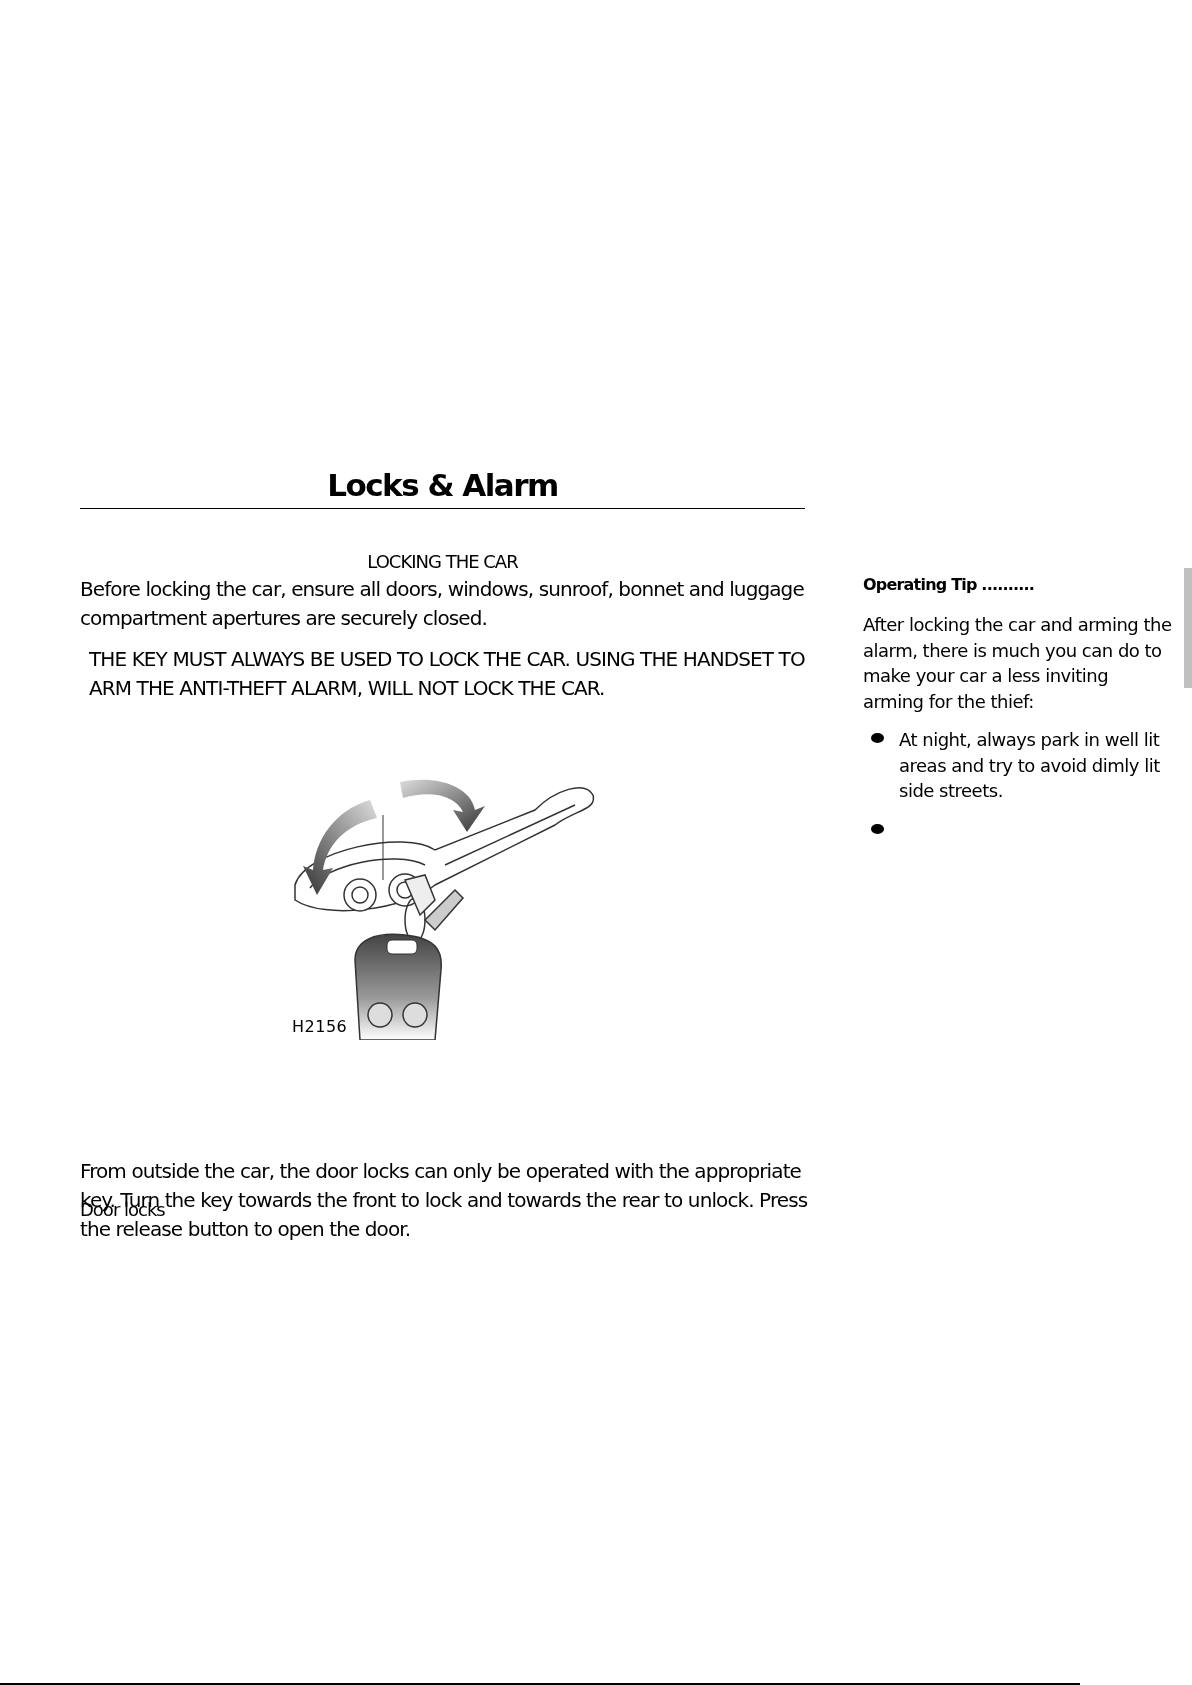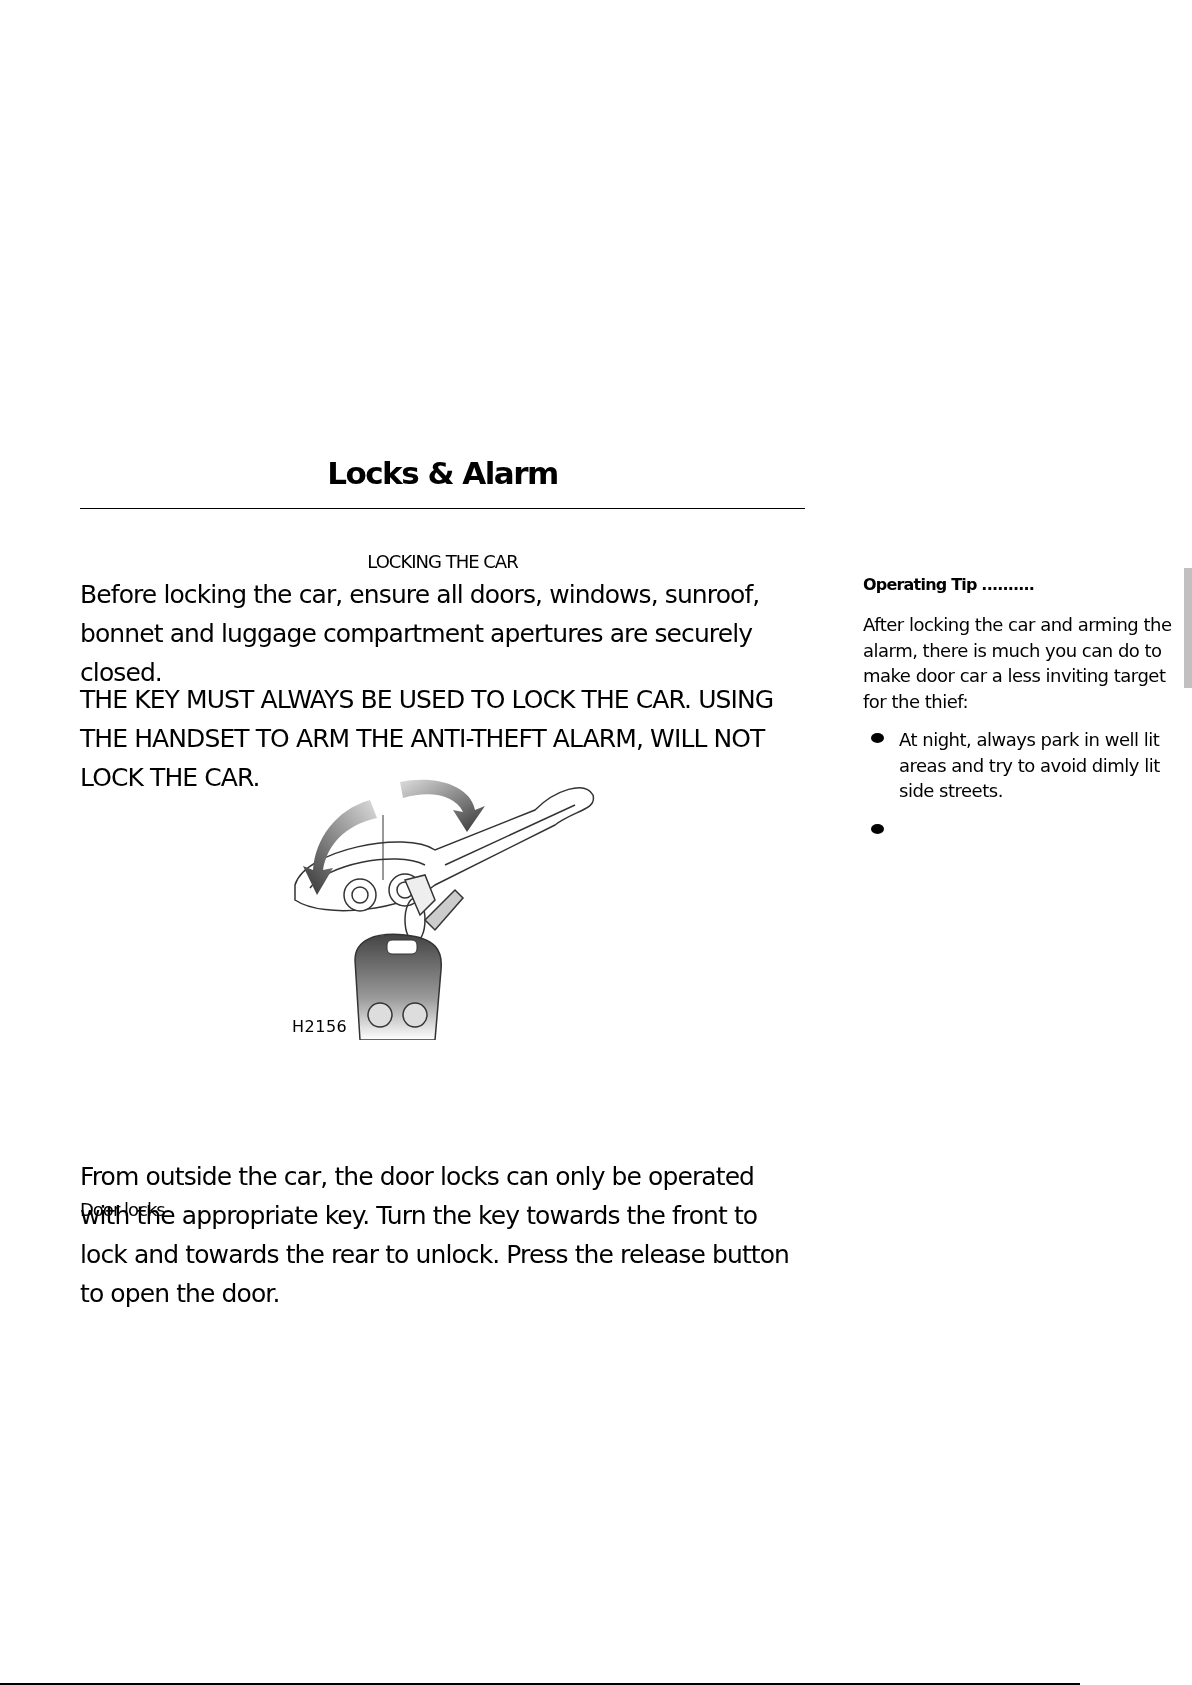--- a/index.html
+++ b/index.html
@@ -1,37 +1,37 @@
 <!DOCTYPE html>
 <html><head>
   <meta charset="utf-8">
   <style>
     html, body { margin: 0; padding: 0; background: #ffffff; }
     body {
       width: 1192px; height: 1685px; position: relative; overflow: hidden;
       font-family: "DejaVu Sans", sans-serif; color: #000;
     }
     .page-title {
-      position: absolute; left: 80px; width: 725px; top: 455px;
+      position: absolute; left: 80px; width: 725px; top: 467px;
       text-align: center; font-weight: bold; font-size: 31px; letter-spacing: -1.5px;
     }
     .title-rule {
       position: absolute; left: 80px; width: 725px; top: 508px; height: 0;
       border-top: 1.5px solid #000;
     }
     .section-heading {
       position: absolute; left: 80px; width: 725px; top: 551px;
       text-align: center; font-weight: normal; font-size: 18px; letter-spacing: -1px;
     }
     .main-text {
       position: absolute; left: 80px; width: 730px;
-      font-size: 25px; line-height: 39px; letter-spacing: -0.9px;
+      font-size: 20px; line-height: 29px; letter-spacing: -0.9px;
     }
     .p1 { top: 575px; }
-    .p2 { top: 680px; }
+    .p2 { top: 645px; margin-left: 9px; }
     .door-heading {
       position: absolute; left: 80px; top: 1199px;
       font-weight: normal; font-size: 18px; letter-spacing: -1px;
     }
     .p3 { top: 1157px; }
     .figure {
       position: absolute; left: 285px; top: 770px; width: 330px; height: 270px;
     }
     .fig-code {
       position: absolute; left: 292px; top: 1017px; font-size: 16px; letter-spacing: 0.5px;
@@ -117,21 +117,21 @@
     </g>
   </svg>
 </div>
 <div class="fig-code">H2156</div>
 
 <div class="door-heading">Door locks</div>
 <div class="main-text p3">From outside the car, the door locks can only be operated with the appropriate key. Turn the key towards the front to lock and towards the rear to unlock. Press the release button to open the door.</div>
 
 <div class="side-tip">
   <div class="tip-heading">Operating Tip ..........</div>
-  <div class="tip-text">After locking the car and arming the alarm, there is much you can do to make door car a less inviting target for the thief:</div>
+  <div class="tip-text">After locking the car and arming the alarm, there is much you can do to make your car a less inviting arming for the thief:</div>
   <ul class="tip-list">
     <li class="tip-item">
       <span class="bullet"></span>
       <span>At night, always park in well lit areas and try to avoid dimly lit side streets.</span>
     </li>
     <li class="tip-item">
       <span class="bullet"></span>
     </li>
   </ul>
 </div>

